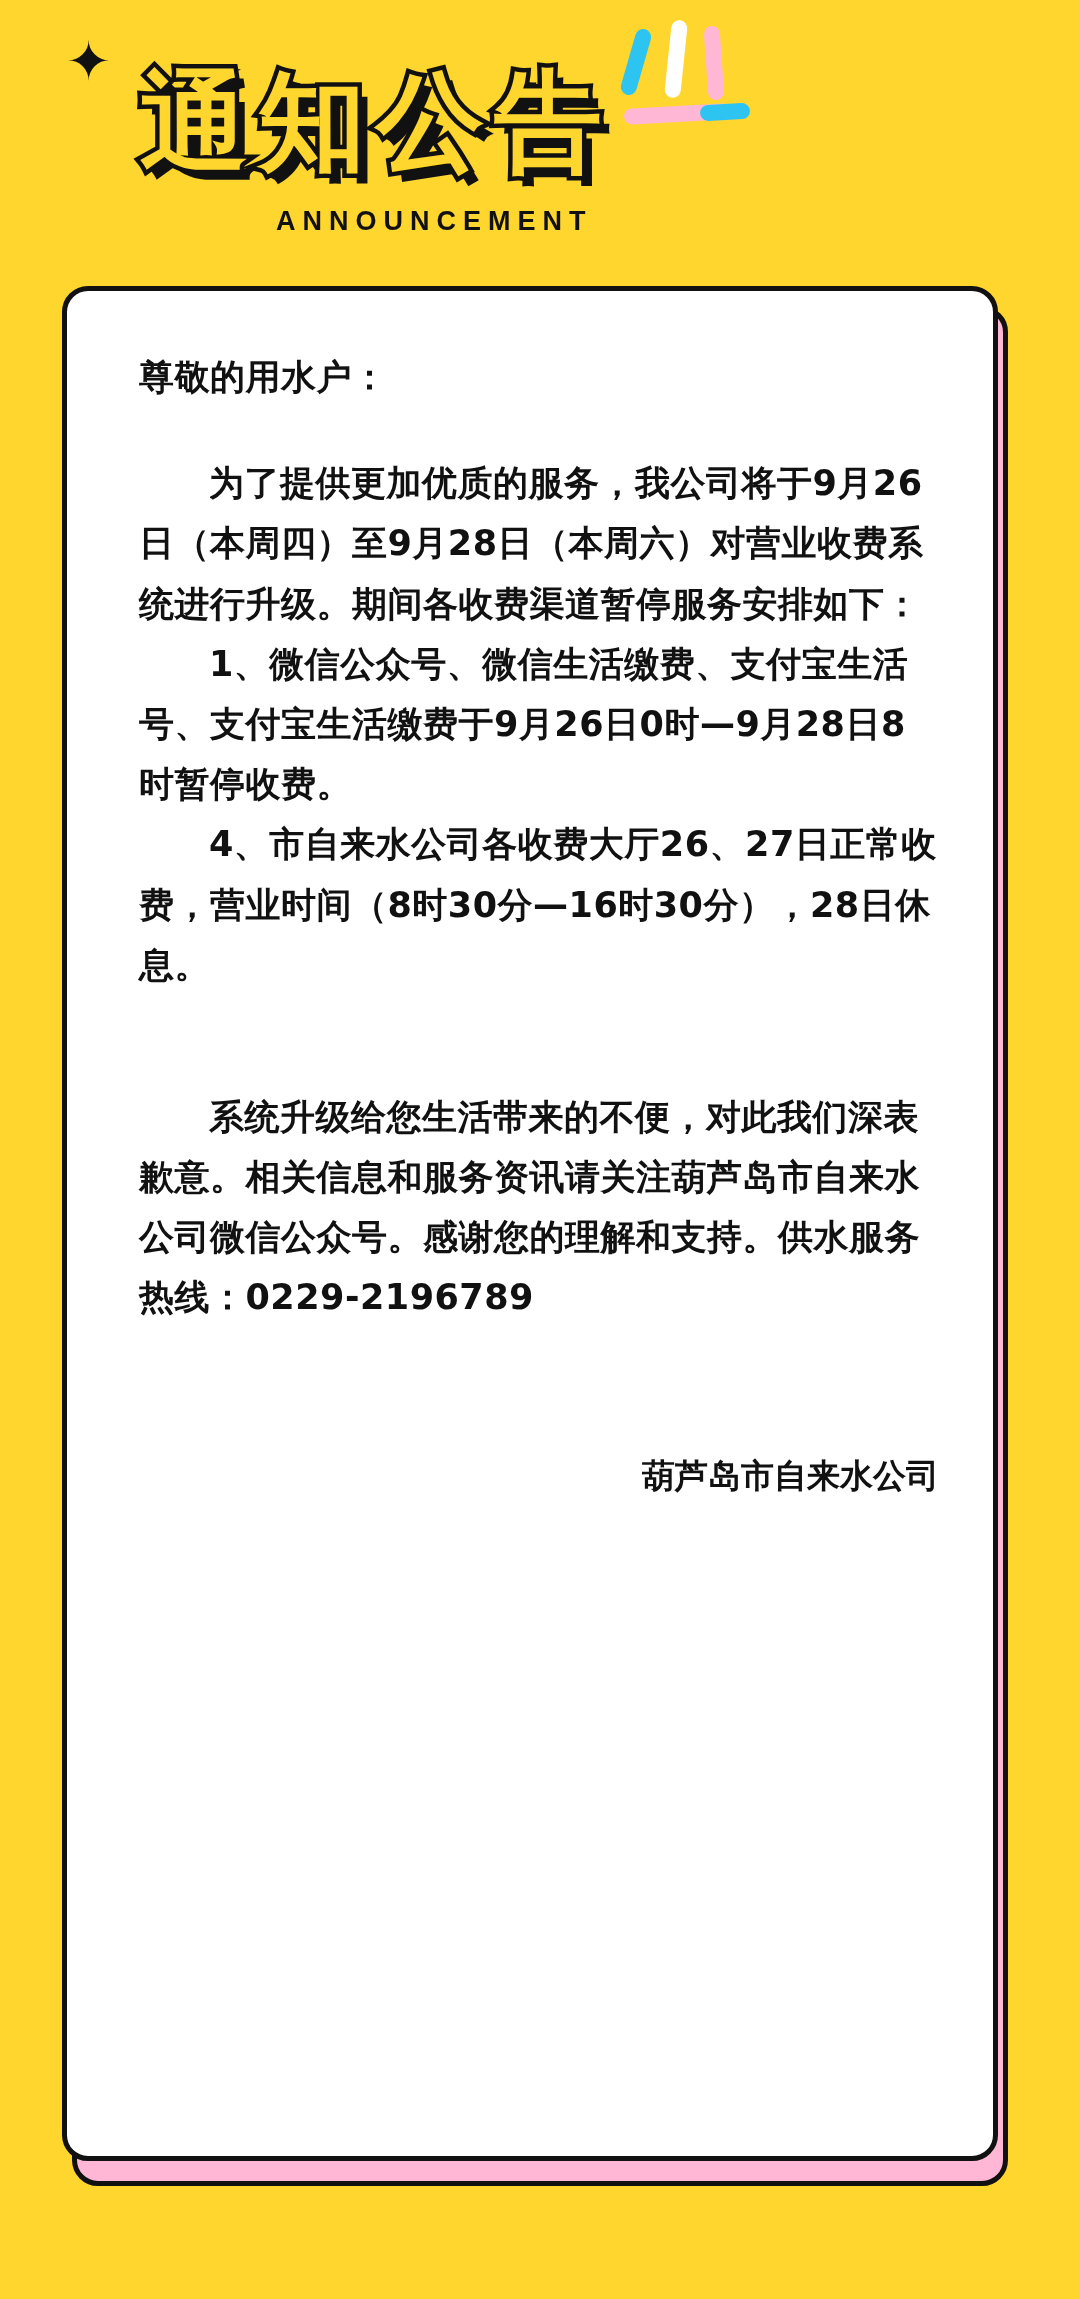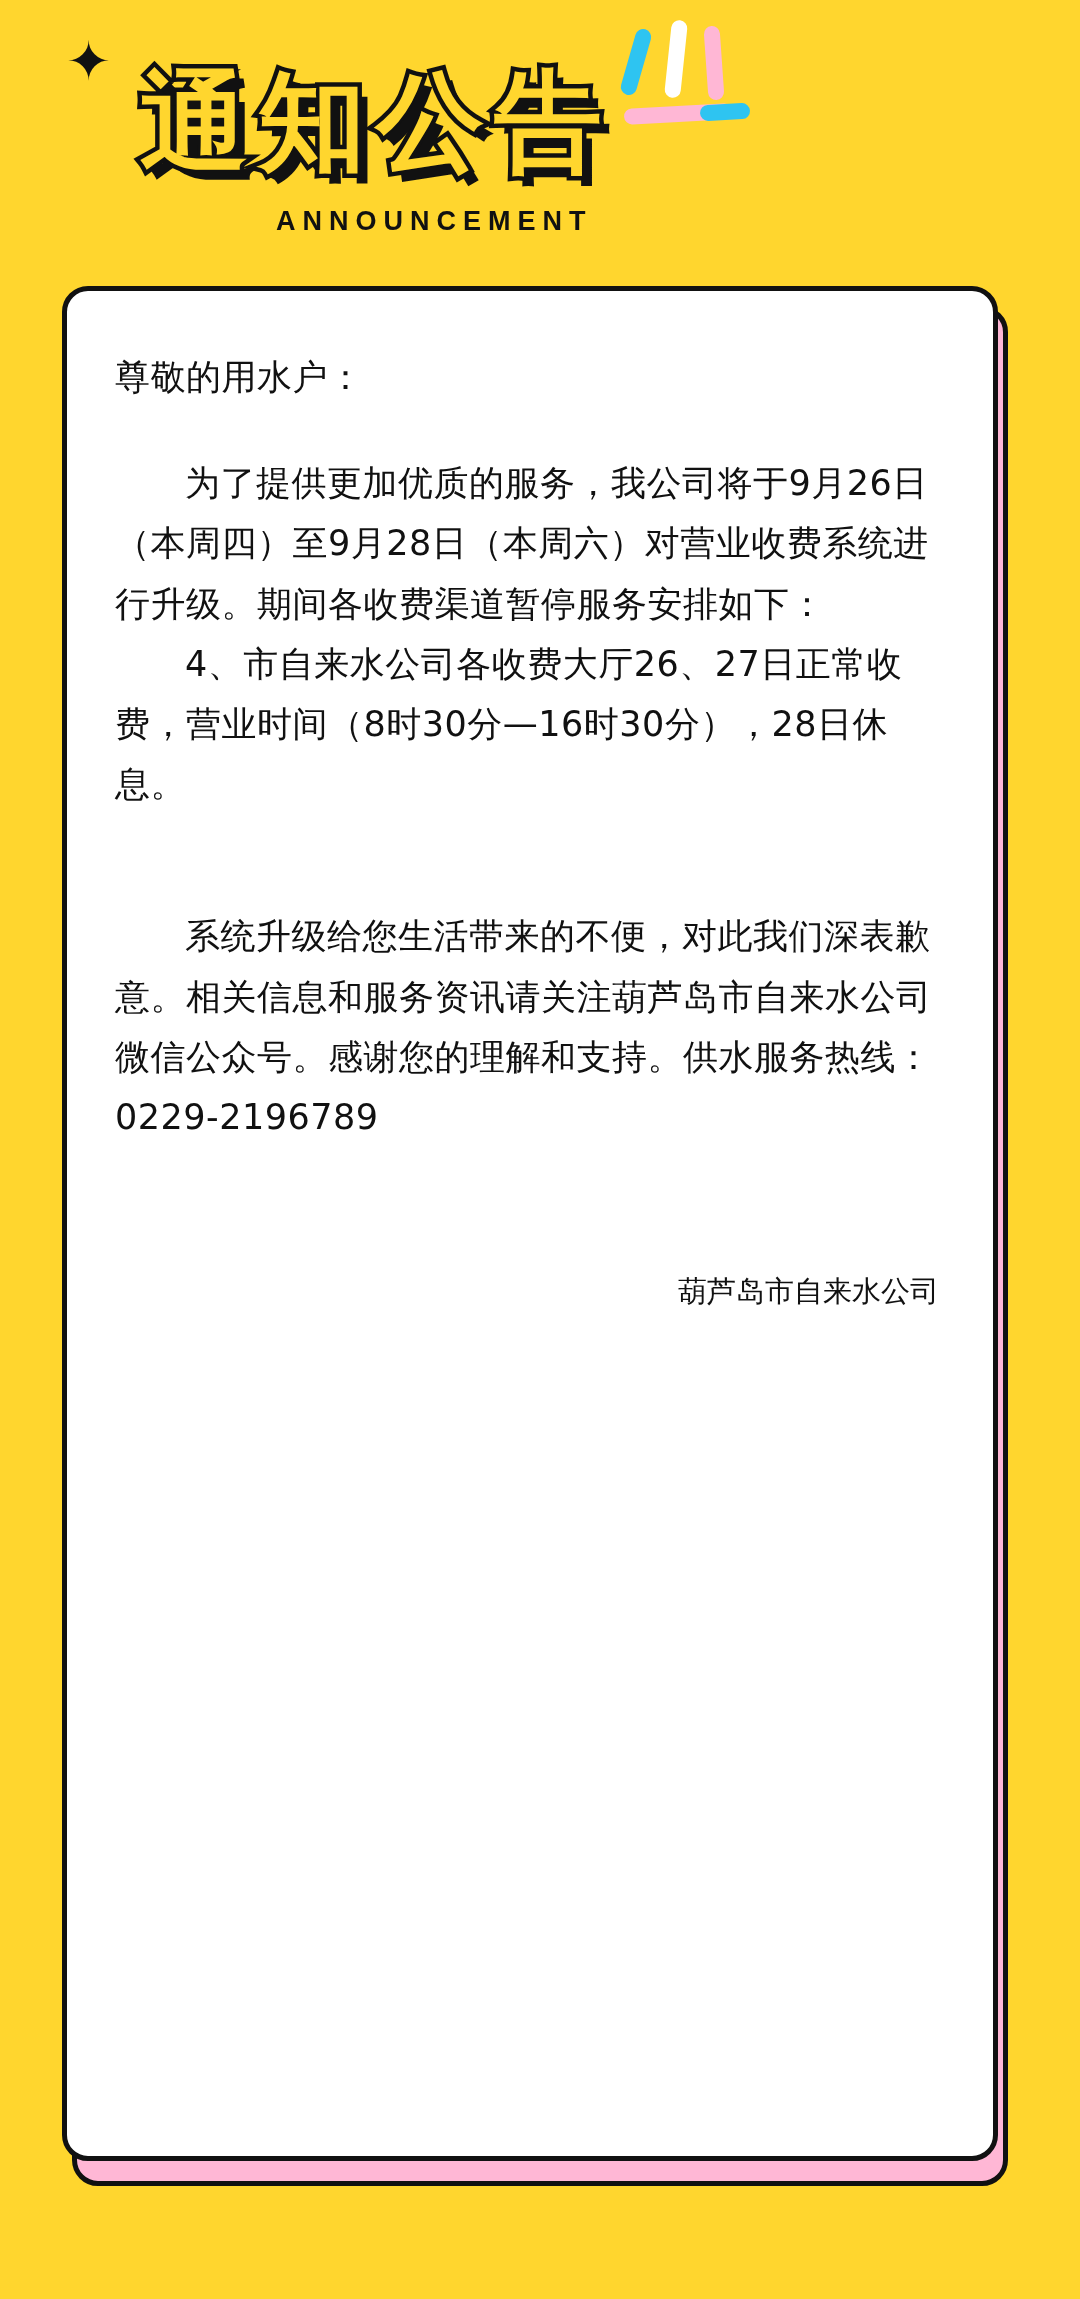--- a/index.html
+++ b/index.html
@@ -91,39 +91,40 @@
   .card {
     position: absolute;
     left: 0;
     top: 0;
     width: 936px;
     height: 1875px;
     background: #FFFFFF;
     border: 5px solid #111111;
     border-radius: 26px;
     box-sizing: border-box;
-    padding: 56px 54px 40px 48px;
+    padding: 56px 54px 40px 72px;
+    font-weight: bold;
   }
 
   .body-text {
     font-family: "DejaVu Sans", "Liberation Sans", sans-serif;
     font-size: 35px;
     line-height: 1.72;
     color: #111111;
     letter-spacing: 0.5px;
   }
   .p { margin: 0; }
   .indent { text-indent: 2em; }
   .gap-lg { height: 46px; }
 
   .sign {
     margin-top: 120px;
     text-align: right;
     font-family: "DejaVu Sans", "Liberation Sans", sans-serif;
-    font-size: 29px;
+    font-size: 33px;
     line-height: 1.7;
     color: #111111;
   }
 </style>
 </head>
 <body>
 
 <div class="header">
   <span class="sparkle sparkle-1">✦</span>
   <div class="confetti c1"></div>
@@ -135,20 +136,21 @@
   <div class="title-en">ANNOUNCEMENT</div>
 </div>
 
 <div class="card-wrap">
   <div class="card-shadow-pink"></div>
   <div class="card">
     <div class="body-text">
       <p class="p">尊敬的用水户：</p>
       <div class="gap-lg"></div>
       <p class="p indent">为了提供更加优质的服务，我公司将于9月26日（本周四）至9月28日（本周六）对营业收费系统进行升级。期间各收费渠道暂停服务安排如下：</p>
+      <p class="p indent">1、微信公众号、微信生活缴费、支付宝生活号、支付宝生活缴费于9月26日0时—9月28日8时暂停收费。</p>
       <p class="p indent">4、市自来水公司各收费大厅26、27日正常收费，营业时间（8时30分—16时30分），28日休息。</p>
       <div class="gap-lg"></div>
       <div class="gap-lg"></div>
       <p class="p indent">系统升级给您生活带来的不便，对此我们深表歉意。相关信息和服务资讯请关注葫芦岛市自来水公司微信公众号。感谢您的理解和支持。供水服务热线：0229-2196789</p>
     </div>
     <div class="sign">
       <div>葫芦岛市自来水公司</div>
     </div>
   </div>
 </div>

